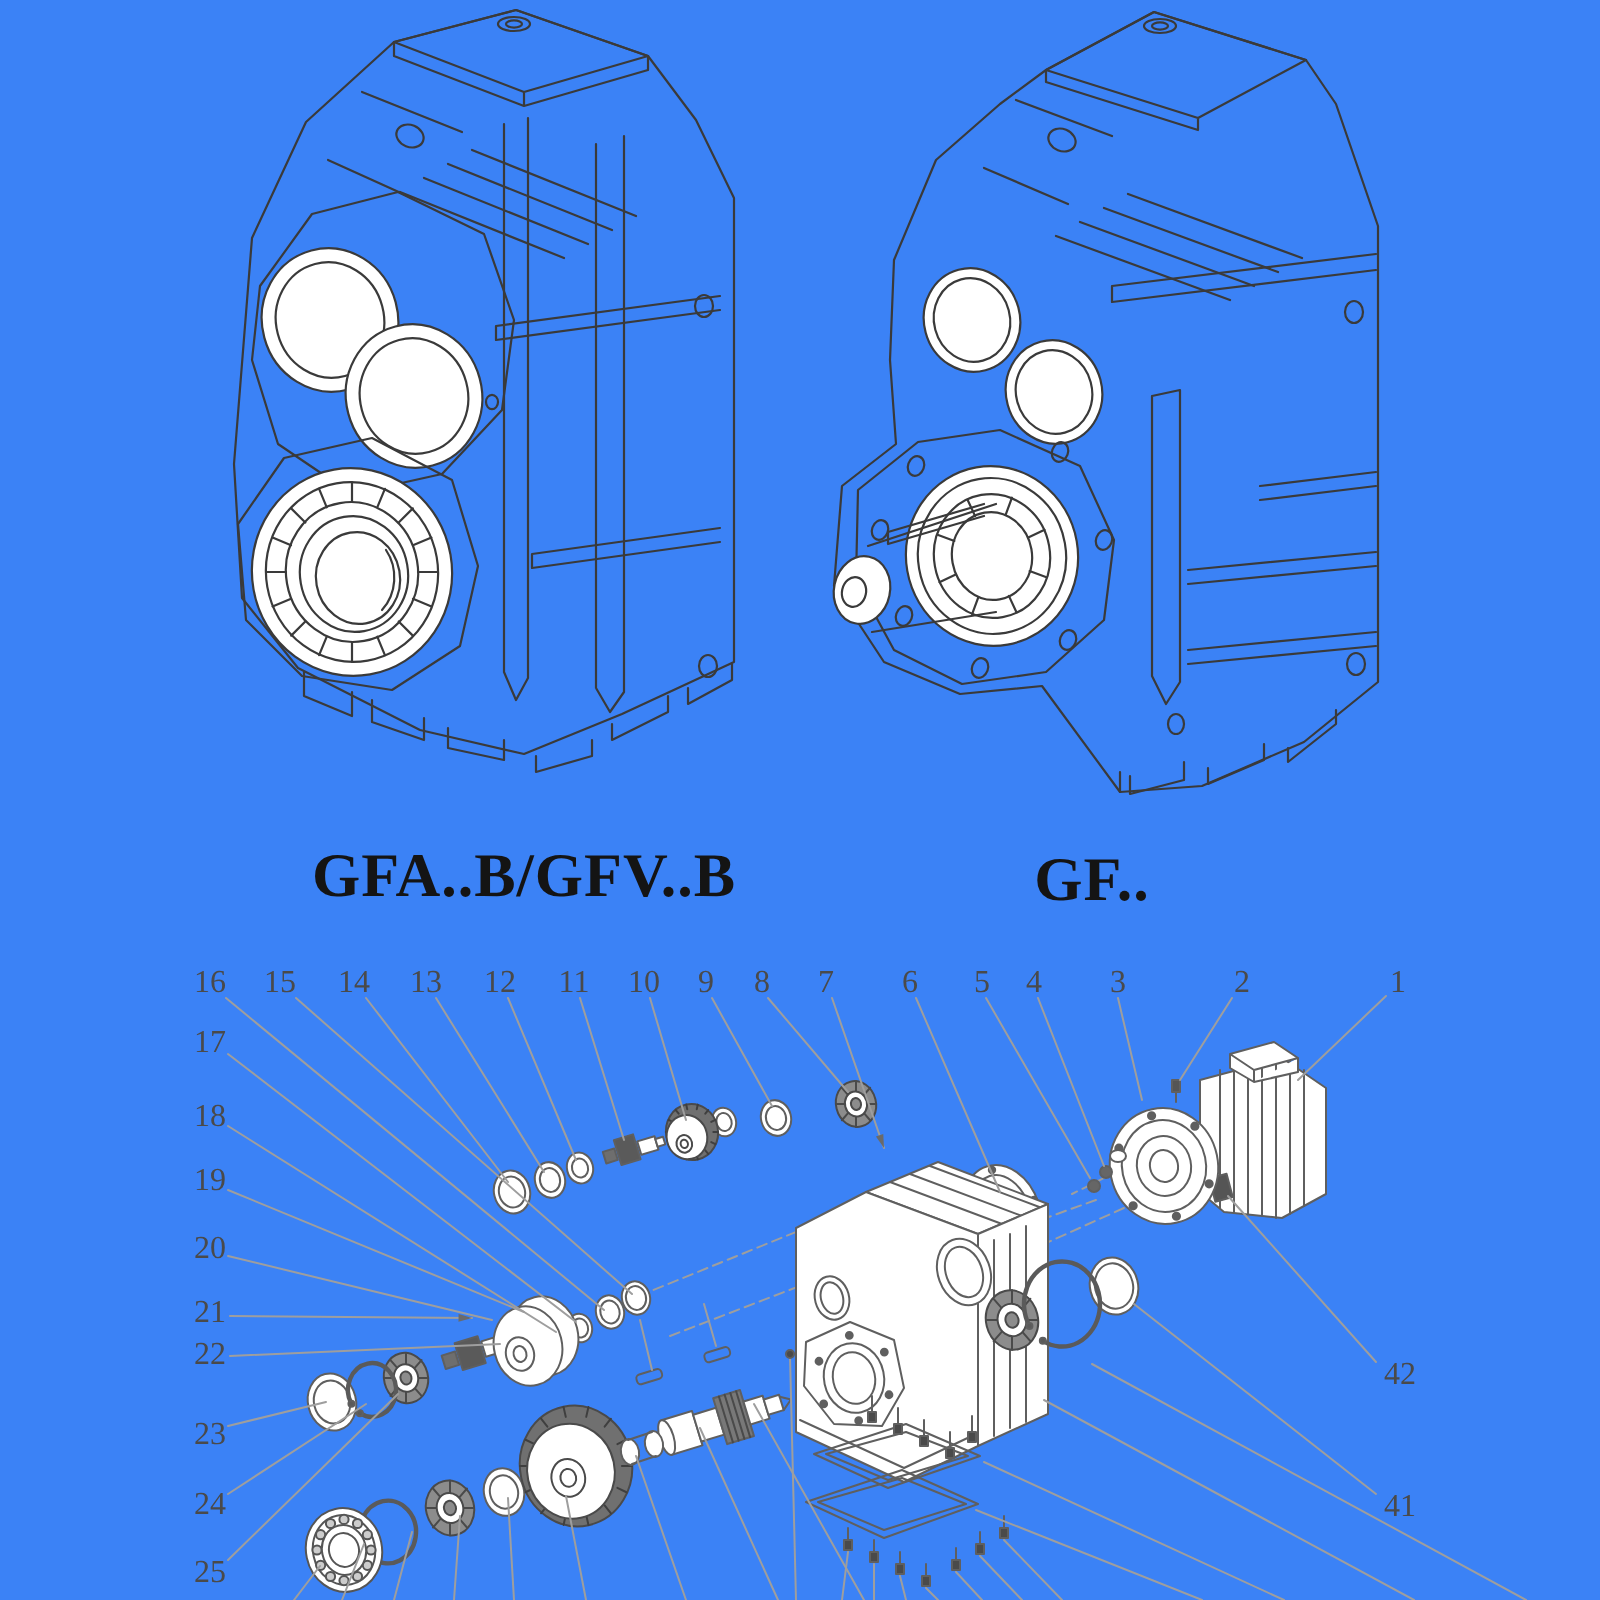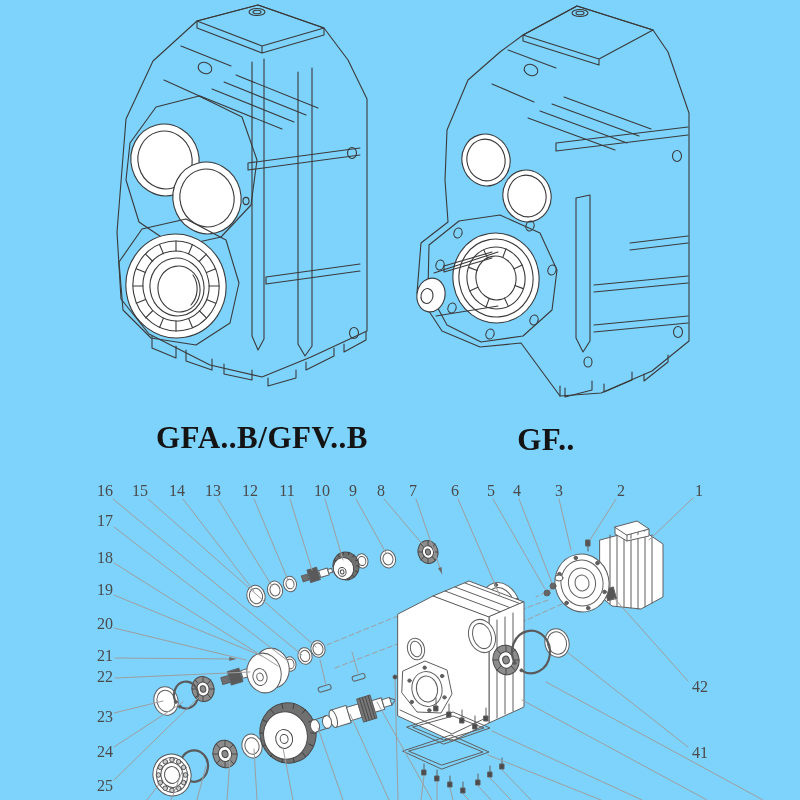--- a/index.html
+++ b/index.html
@@ -1,16 +1,16 @@
 <!DOCTYPE html>
 <html><head>
 <meta charset="utf-8">
 <style>
   html,body{margin:0;padding:0;background:#ffffff;}
-  .stage{width:800px;height:800px;background:#7dd3fc;position:relative;overflow:hidden;
+  .stage{width:800px;height:800px;background:#3b82f6;position:relative;overflow:hidden;
          font-family:"Liberation Serif","DejaVu Serif",serif;text-decoration:underline;}
   svg{display:block;}
   .model-label{font-family:"Liberation Serif","DejaVu Serif",serif;font-weight:bold;
                font-size:31px;fill:#141414;letter-spacing:.5px;}
   .callout-text{font-family:"Liberation Serif","DejaVu Serif",serif;font-size:16px;fill:#4a4a4a;}
 </style>
 </head>
 <body>
 
 <div class="stage">

